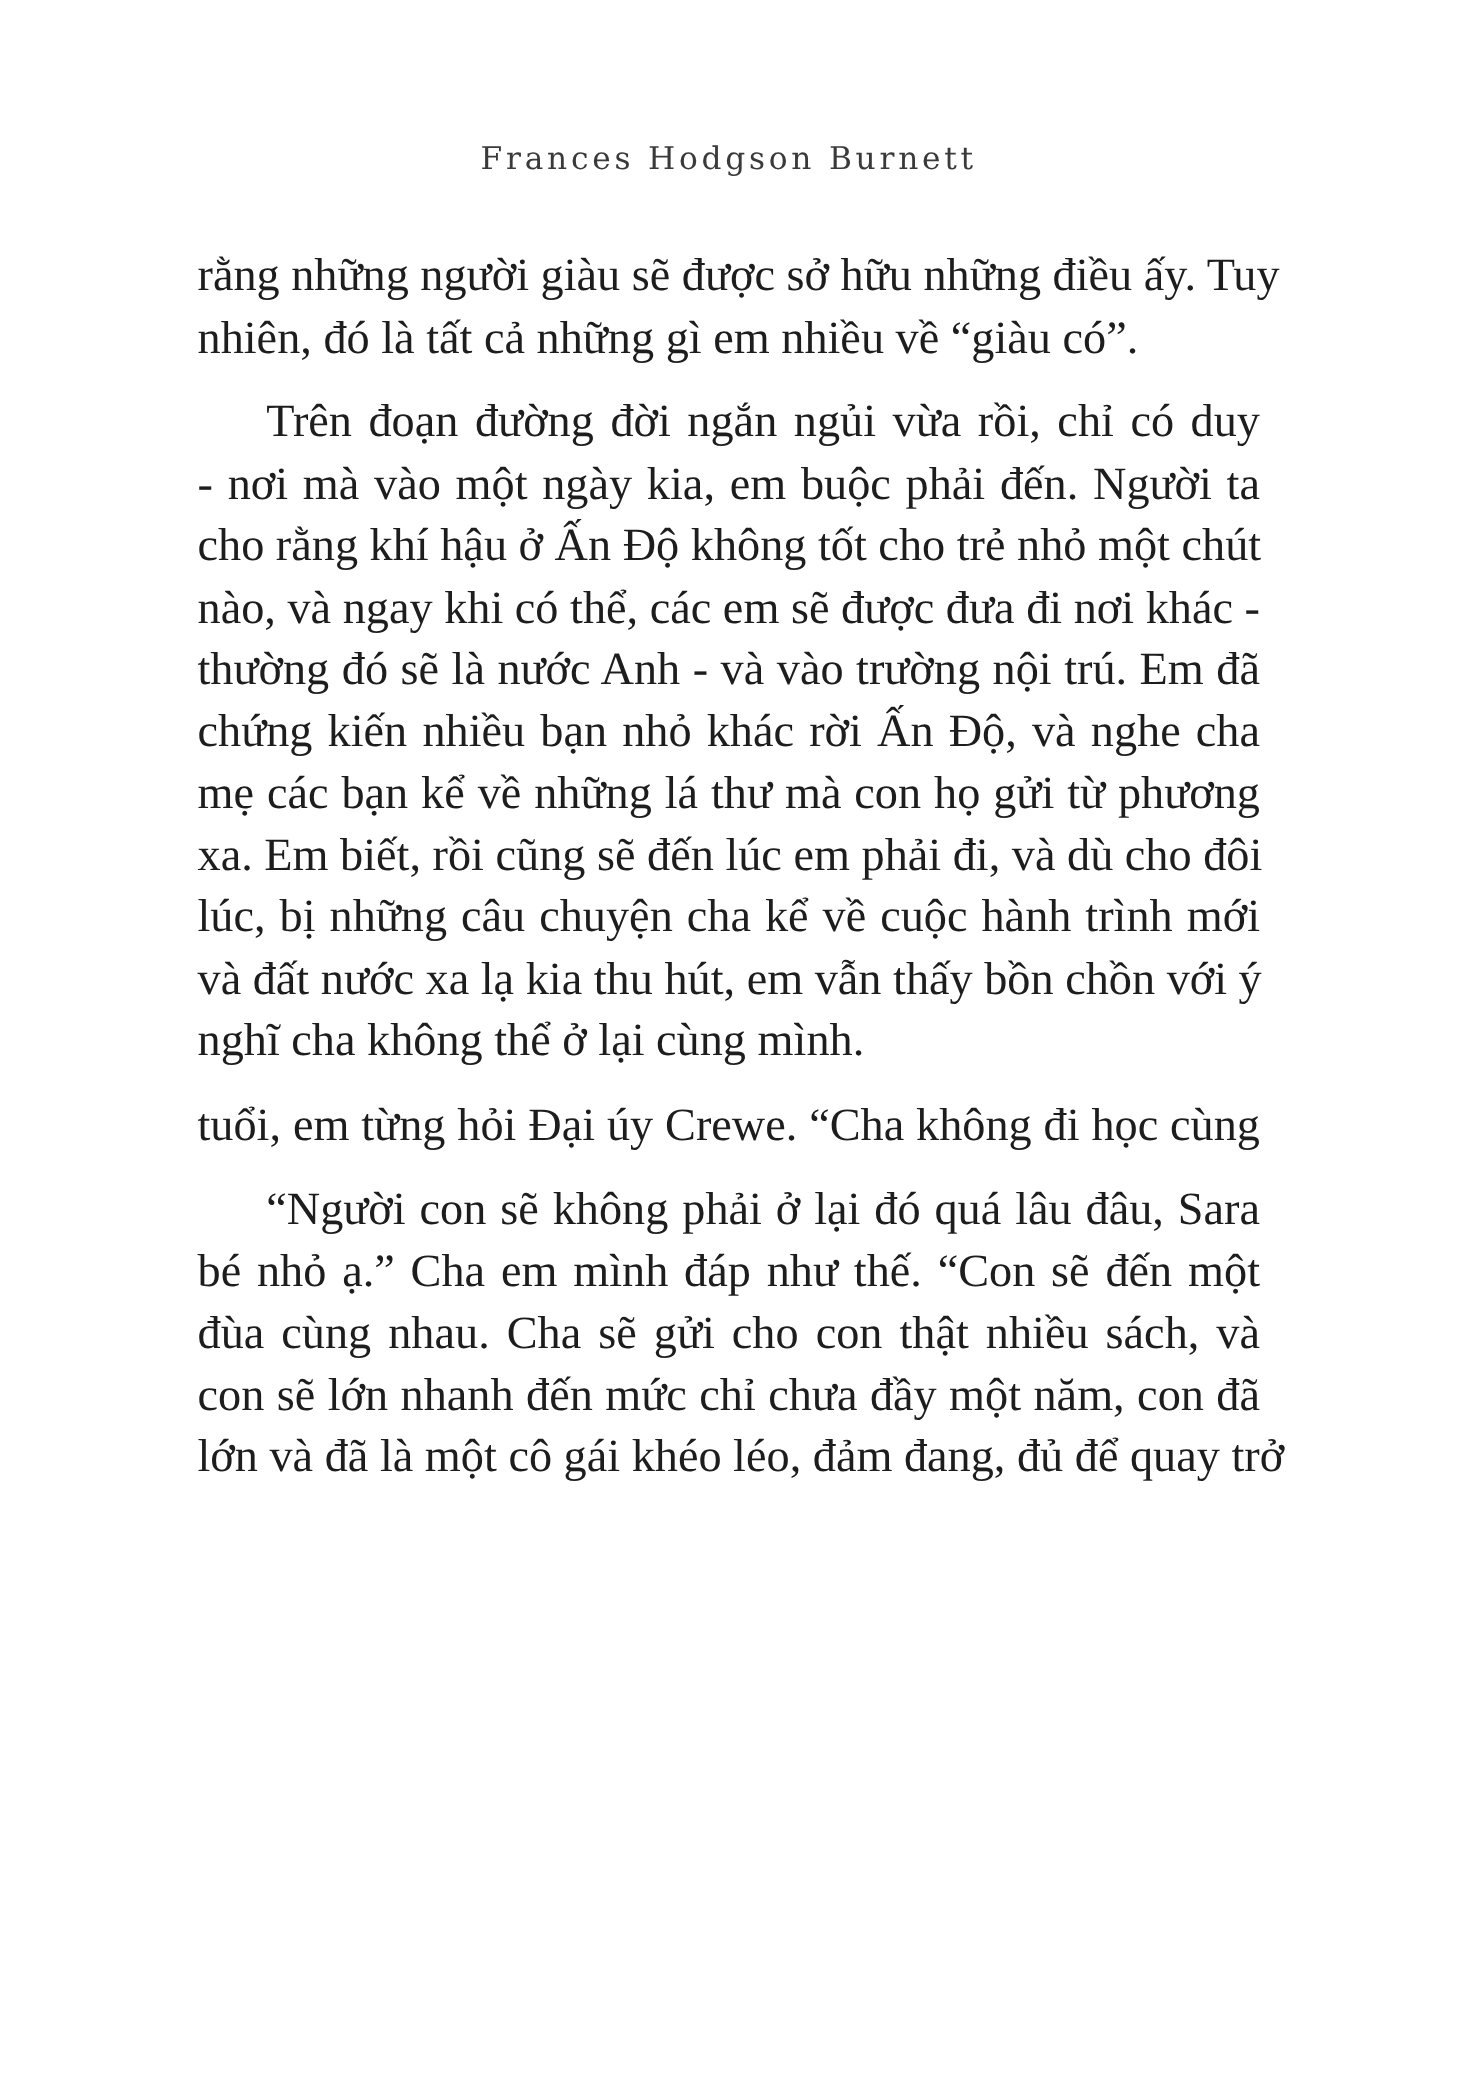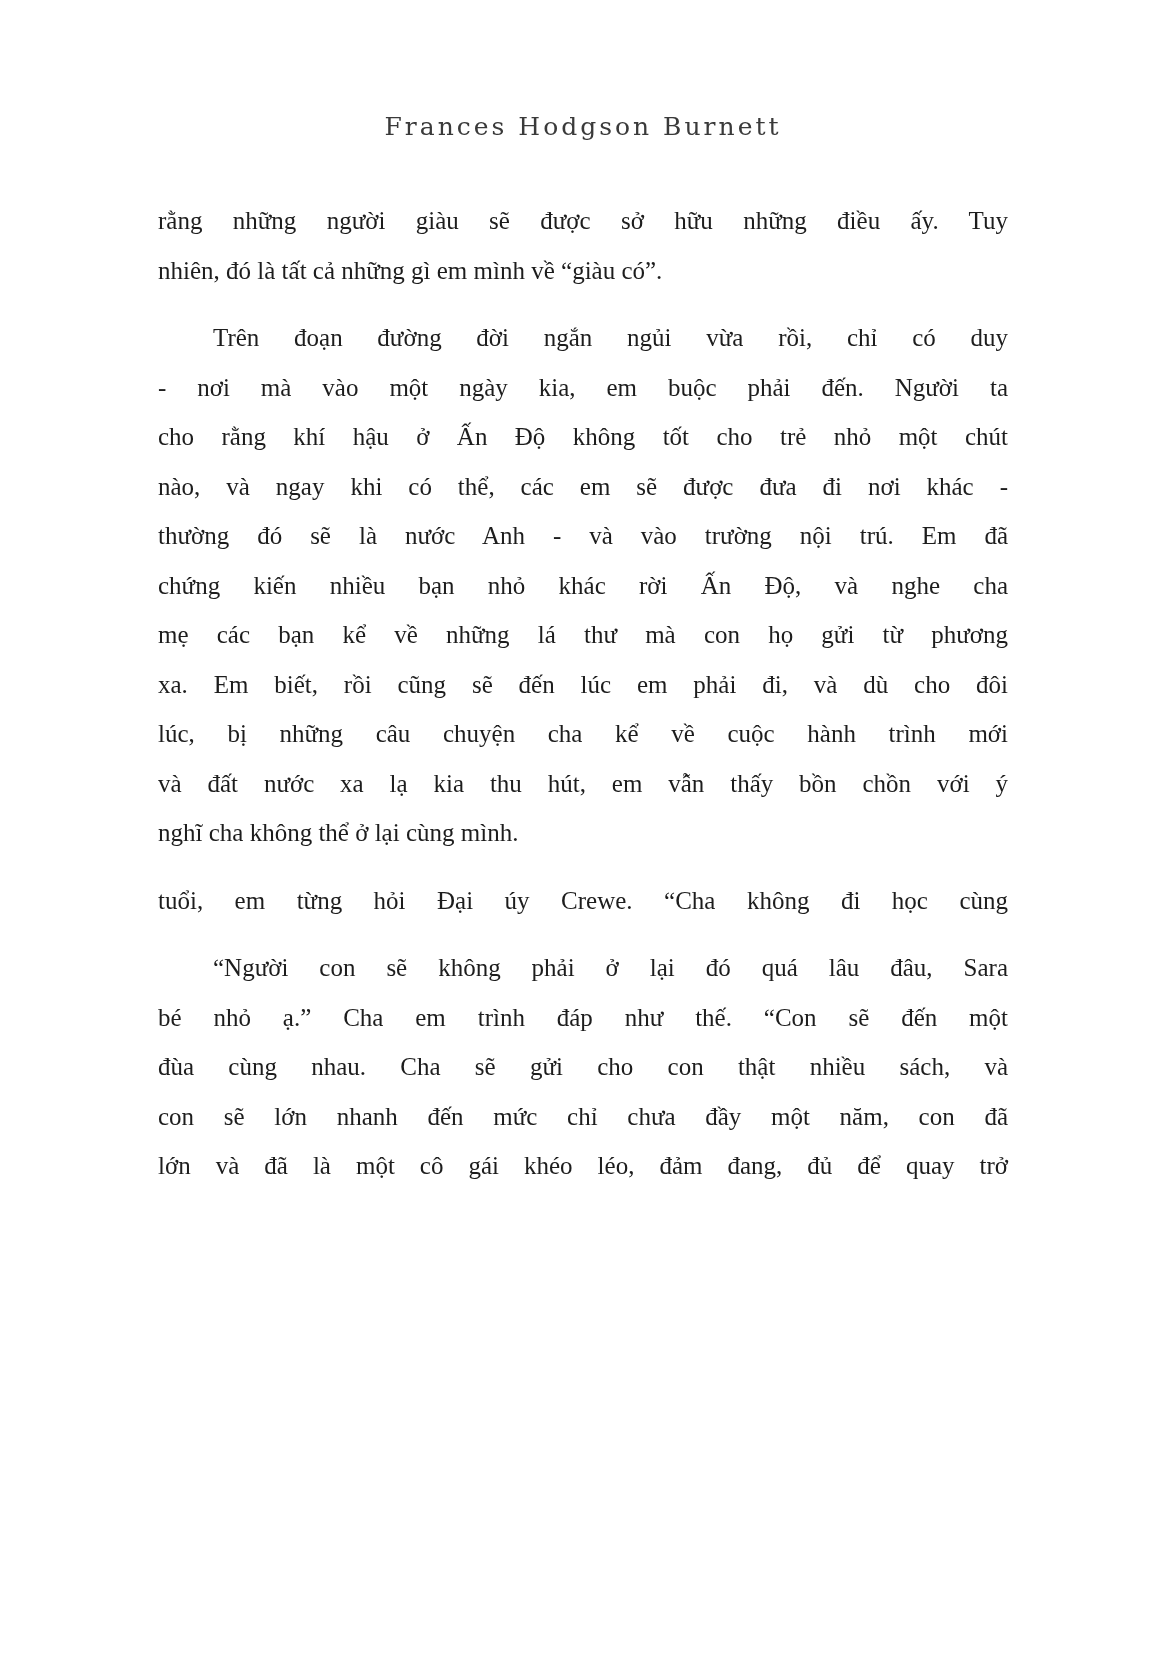--- a/index.html
+++ b/index.html
@@ -25,21 +25,21 @@
     font-weight: 400;
     letter-spacing: 3px;
     color: #3a3a3a;
   }
   .body-text {
     position: absolute;
     top: 196px;
     left: 158px;
     width: 850px;
     font-family: "Liberation Serif", serif;
-    font-size: 25px;
+    font-size: 37px;
     line-height: 49.5px;
     color: #1d1d1d;
   }
   .paragraph {
     margin: 0;
   }
   .paragraph + .paragraph {
     margin-top: 18px;
     font-family: Liberation Serif, serif;
   }
@@ -68,41 +68,41 @@
 </style>
 </head>
 <body>
 
 <div class="book-page">
   <div class="running-header">Frances Hodgson Burnett</div>
 
   <div class="body-text">
       <div class="paragraph">
         <div class="line first">rằng những người giàu sẽ được sở hữu những điều ấy. Tuy</div>
-        <div class="line last">nhiên, đó là tất cả những gì em mình về “giàu có”.</div>
+        <div class="line last">nhiên, đó là tất cả những gì em nhiều về “giàu có”.</div>
       </div>
       <div class="paragraph indented">
         <div class="line first">Trên đoạn đường đời ngắn ngủi vừa rồi, chỉ có duy</div>
         <div class="line">- nơi mà vào một ngày kia, em buộc phải đến. Người ta</div>
         <div class="line">cho rằng khí hậu ở Ấn Độ không tốt cho trẻ nhỏ một chút</div>
         <div class="line">nào, và ngay khi có thể, các em sẽ được đưa đi nơi khác -</div>
         <div class="line">thường đó sẽ là nước Anh - và vào trường nội trú. Em đã</div>
         <div class="line">chứng kiến nhiều bạn nhỏ khác rời Ấn Độ, và nghe cha</div>
         <div class="line">mẹ các bạn kể về những lá thư mà con họ gửi từ phương</div>
         <div class="line">xa. Em biết, rồi cũng sẽ đến lúc em phải đi, và dù cho đôi</div>
         <div class="line">lúc, bị những câu chuyện cha kể về cuộc hành trình mới</div>
         <div class="line">và đất nước xa lạ kia thu hút, em vẫn thấy bồn chồn với ý</div>
         <div class="line last">nghĩ cha không thể ở lại cùng mình.</div>
       </div>
       <div class="paragraph indented">
         <div class="line">tuổi, em từng hỏi Đại úy Crewe. “Cha không đi học cùng</div>
       </div>
       <div class="paragraph indented">
         <div class="line first">“Người con sẽ không phải ở lại đó quá lâu đâu, Sara</div>
-        <div class="line">bé nhỏ ạ.” Cha em trình đáp như thế. “Con sẽ đến một</div>
+        <div class="line">bé nhỏ ạ.” Cha em mình đáp như thế. “Con sẽ đến một</div>
         <div class="line">đùa cùng nhau. Cha sẽ gửi cho con thật nhiều sách, và</div>
         <div class="line">con sẽ lớn nhanh đến mức chỉ chưa đầy một năm, con đã</div>
         <div class="line">lớn và đã là một cô gái khéo léo, đảm đang, đủ để quay trở</div>
         <div class="line last">về đây và chăm sóc cho cha.”</div>
       </div>
     </div>
 
   <div class="page-number">8</div>
 </div>
 

